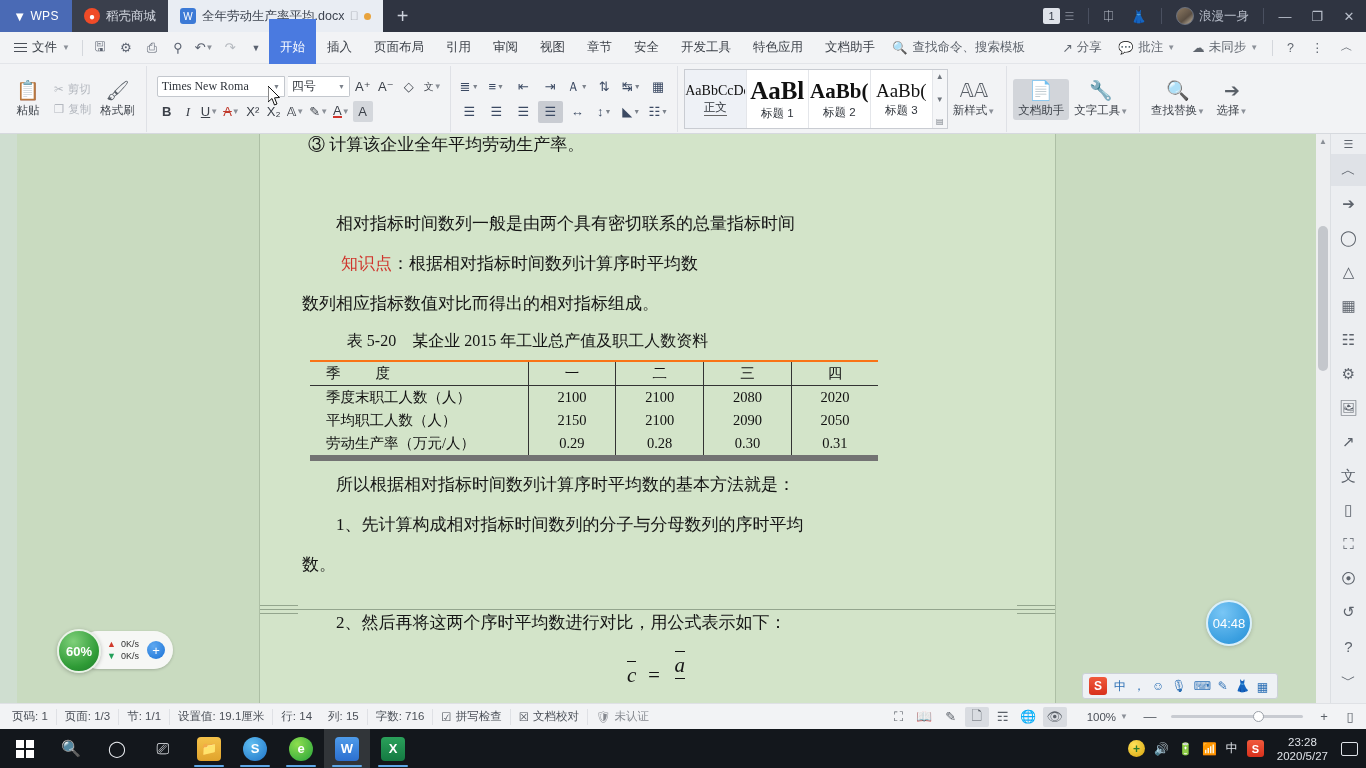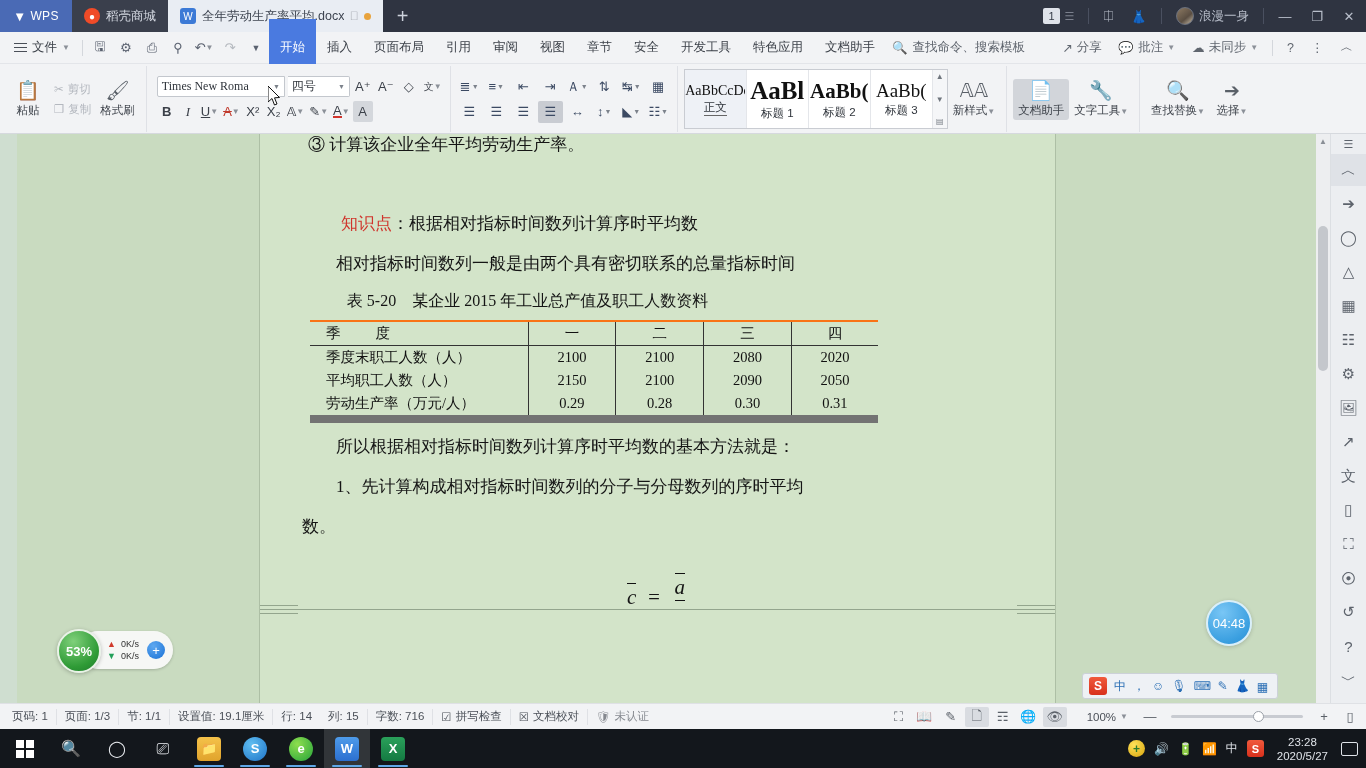--- a/index.html
+++ b/index.html
@@ -177,21 +177,21 @@
     font-size: 14.5px; color: #111;
     font-family: "Liberation Serif", "DejaVu Serif", serif;
   }
   table.doctable td { padding: 1px 4px; line-height: 21px; }
   table.doctable tr.hdr td { border-bottom: 1px solid #333; }
   table.doctable .lbl { text-align: left; padding-left: 16px; width: 218px;
                         border-right: 1px solid #333; }
   table.doctable .num { text-align: center; border-right: 1px solid #333; }
   table.doctable .num.last { border-right: none; }
   .tbl-top { border-top: 2px solid #f97316; }
-  .tbl-bot { border-bottom: 8px solid #737373; }
+  .tbl-bot { border-bottom: 6px solid #737373; }
   .qhdr { letter-spacing: 2px; }
 
   .pagebreak {
     position: absolute; left: 0; width: 795px; height: 10px; top: 470px;
     display: flex; align-items: center; justify-content: space-between;
   }
   .pagebreak .line { flex: 1; height: 1px; background: #93a58d; }
   .pagebreak .mark { width: 38px; height: 9px; border: 1px solid #93a58d;
                      border-left: none; border-right: none;
                      background: linear-gradient(#d3e4c9 0, #d3e4c9 3px, #93a58d 3px, #93a58d 4px, #d3e4c9 4px); }
@@ -577,25 +577,26 @@
   <div class="docarea">
     <div class="ruler-left"></div>
 
     <div class="page">
       <div class="pagebody">
 
         <div class="p" style="line-height:22px;overflow:hidden;height:18px;padding-left:6px">③ 计算该企业全年平均劳动生产率。</div>
 
         <div class="p" style="height:52px"></div>
 
+        <div class="p" style="padding-left:2em">相对指标时间数列一般是由两个具有密切联系的总量指标时间</div>
+
         <div class="p" style="padding-left:2.3em">
           <span class="kp">知识点</span><span>：</span><span>根据相对指标时间数列计算序时平均数</span>
         </div>
-
-        <div class="p" style="padding-left:2em">相对指标时间数列一般是由两个具有密切联系的总量指标时间</div>
+        <div class="p">数列相应指标数值对比而得出的相对指标组成。</div>
 
         <div class="caption">
           <span>表 5-20</span>
           &nbsp;&nbsp;&nbsp;<span>某企业 2015 年工业总产值及职工人数资料</span>
         </div>
 
         <table class="doctable">
           <tbody>
             <tr class="hdr tbl-top">
               <td class="lbl qhdr">季　　度</td>
@@ -627,20 +628,21 @@
             </tr>
           </tbody>
         </table>
 
         <div class="p" style="padding-left:2em;margin-top:4px">所以根据相对指标时间数列计算序时平均数的基本方法就是：</div>
         <div class="p" style="padding-left:2em">1、先计算构成相对指标时间数列的分子与分母数列的序时平均</div>
         <div class="p">数。</div>
 
         <div style="height:18px"></div>
 
+        <div class="p" style="padding-left:2em">2、然后再将这两个序时平均数进行对比，用公式表示如下：</div>
 
         <div class="formula">
           <span class="ov">c</span>
           <span>&nbsp;=&nbsp;</span>
           <span class="frac">
             <span class="num ov" style="display:block">a</span>
             <span class="den" style="display:block">&nbsp;</span>
           </span>
         </div>
       </div>
@@ -685,21 +687,21 @@
           <span class="nw-up">▲</span>
           <span>0K/s</span>
         </div>
         <div class="nw-line">
           <span class="nw-down">▼</span>
           <span>0K/s</span>
         </div>
       </div>
       <div class="nw-plus">+</div>
     </div>
-    <div class="nw-circle">53%</div>
+    <div class="nw-circle">60%</div>
   </div>
 
   <div class="timerbubble">04:48</div>
 
   <div class="imewidget">
     <span class="ime-logo">S</span>
     <span>中</span>
     <span>，</span>
     <span>☺</span>
     <span>🎙</span>

